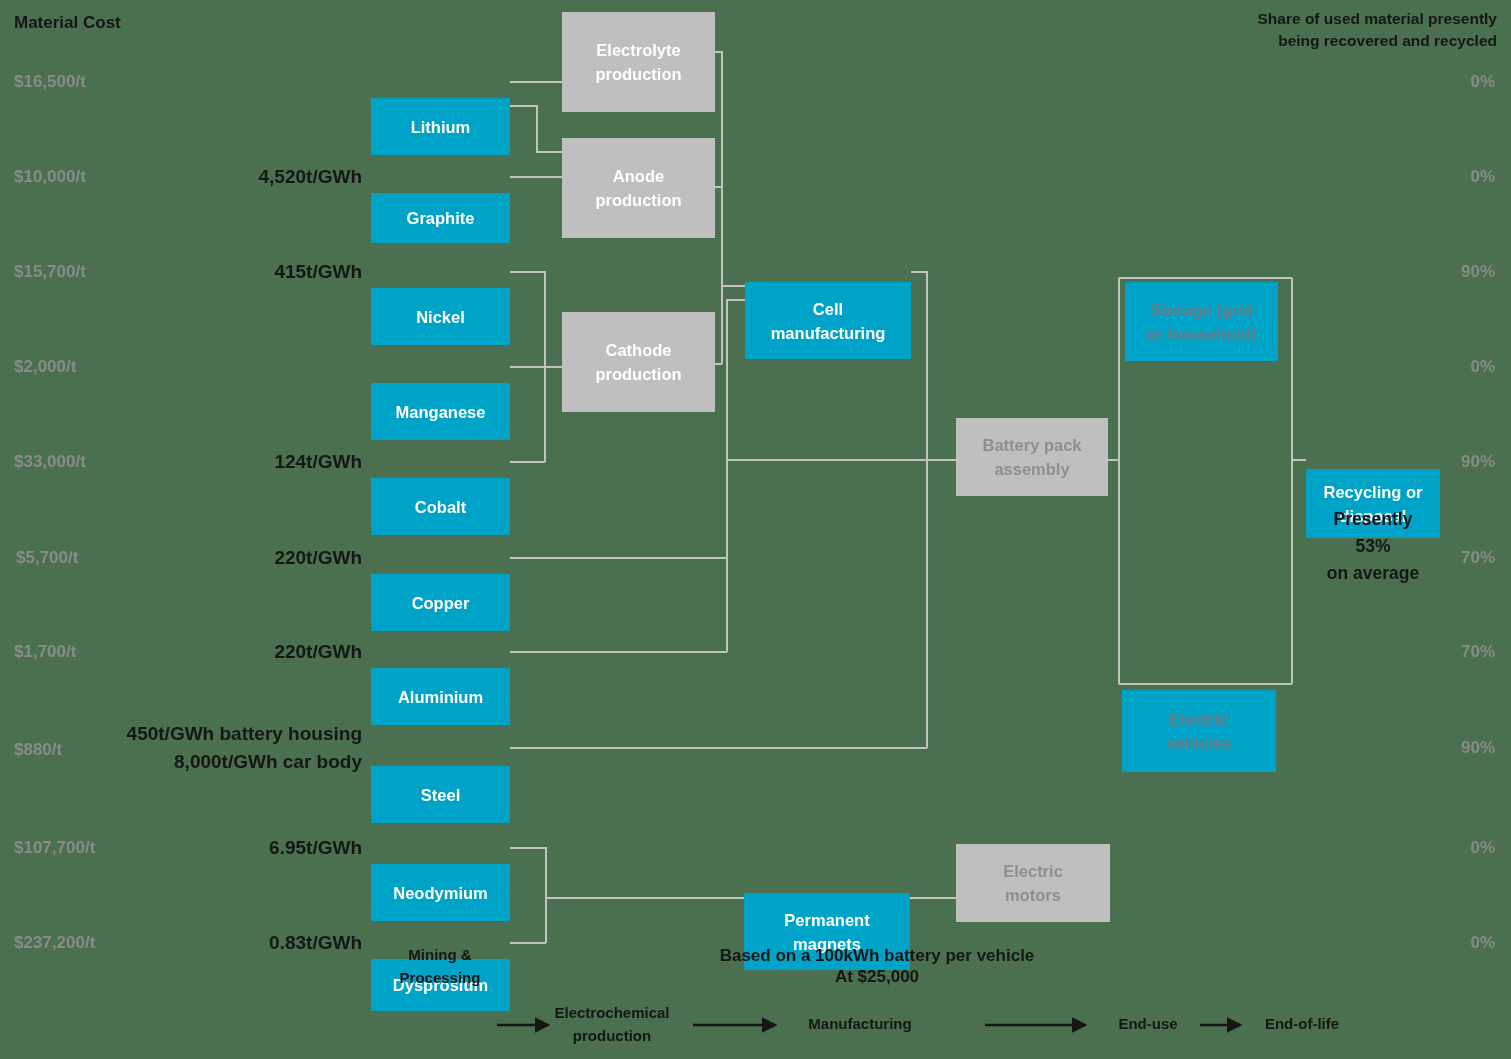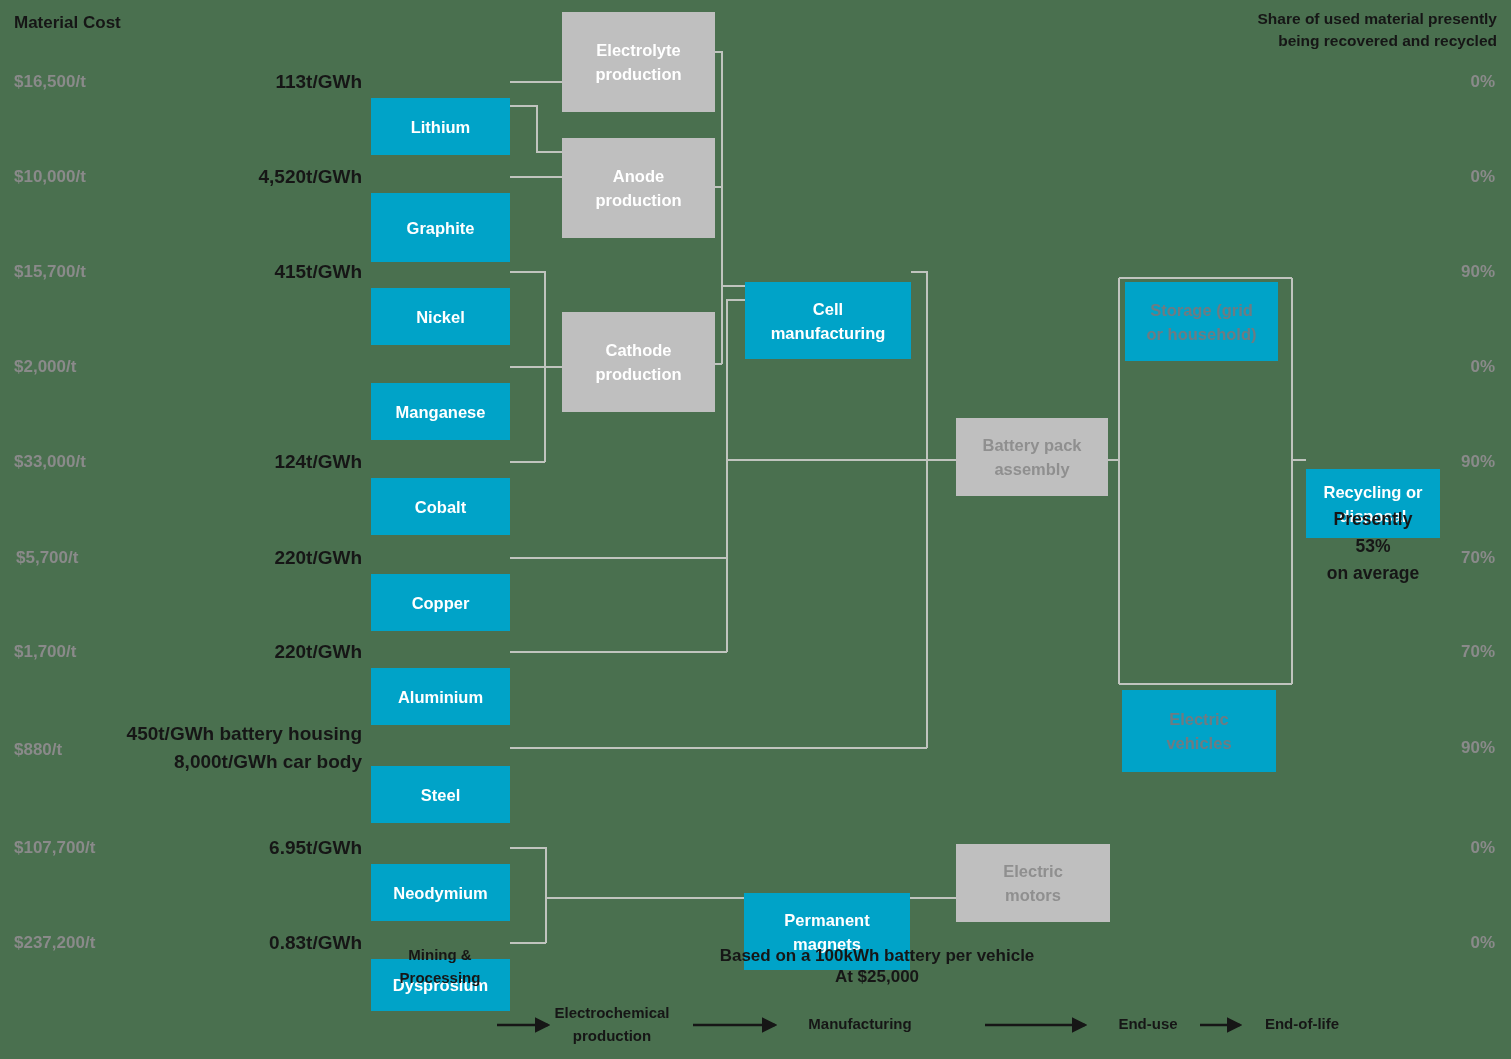--- a/index.html
+++ b/index.html
@@ -83,29 +83,28 @@
     <line class="arrow" x1="693" y1="1025" x2="775" y2="1025" marker-end="url(#arrowhead)"></line>
     <line class="arrow" x1="985" y1="1025" x2="1085" y2="1025" marker-end="url(#arrowhead)"></line>
     <line class="arrow" x1="1200" y1="1025" x2="1240" y2="1025" marker-end="url(#arrowhead)"></line>
   </svg>
 
   <div class="t title" style="left:14px;top:12px;width:250px;">Material Cost</div>
   <div class="t hdr right pre" style="left:1087px;top:8px;width:410px;">Share of used material presently
 being recovered and recycled</div>
 
   <div class="t cost" style="left:14px;top:70px;width:150px;">$16,500/t</div>
-  <div class="t qty" style="left:60px;top:68px;width:302px;">113t/GWh</div>
   <div class="box blue" style="left:371px;top:54px;width:139px;height:57px;">
       <span>Lithium</span>
     </div>
   <div class="t pct" style="left:1385px;top:70px;width:110px;">0%</div>
 
   <div class="t cost" style="left:14px;top:165px;width:150px;">$10,000/t</div>
   <div class="t qty" style="left:60px;top:163px;width:302px;">4,520t/GWh</div>
-  <div class="box blue" style="left:371px;top:149px;width:139px;height:69px;text-align:right;">
+  <div class="box blue" style="left:371px;top:149px;width:139px;height:50px;text-align:right;">
       <span>Graphite</span>
     </div>
   <div class="t pct" style="left:1385px;top:165px;width:110px;">0%</div>
 
   <div class="t cost" style="left:14px;top:260px;width:150px;">$15,700/t</div>
   <div class="t qty" style="left:60px;top:258px;width:302px;">415t/GWh</div>
   <div class="box blue" style="left:371px;top:244px;width:139px;height:57px;">
       <span>Nickel</span>
     </div>
   <div class="t pct" style="left:1385px;top:260px;width:110px;">90%</div>

